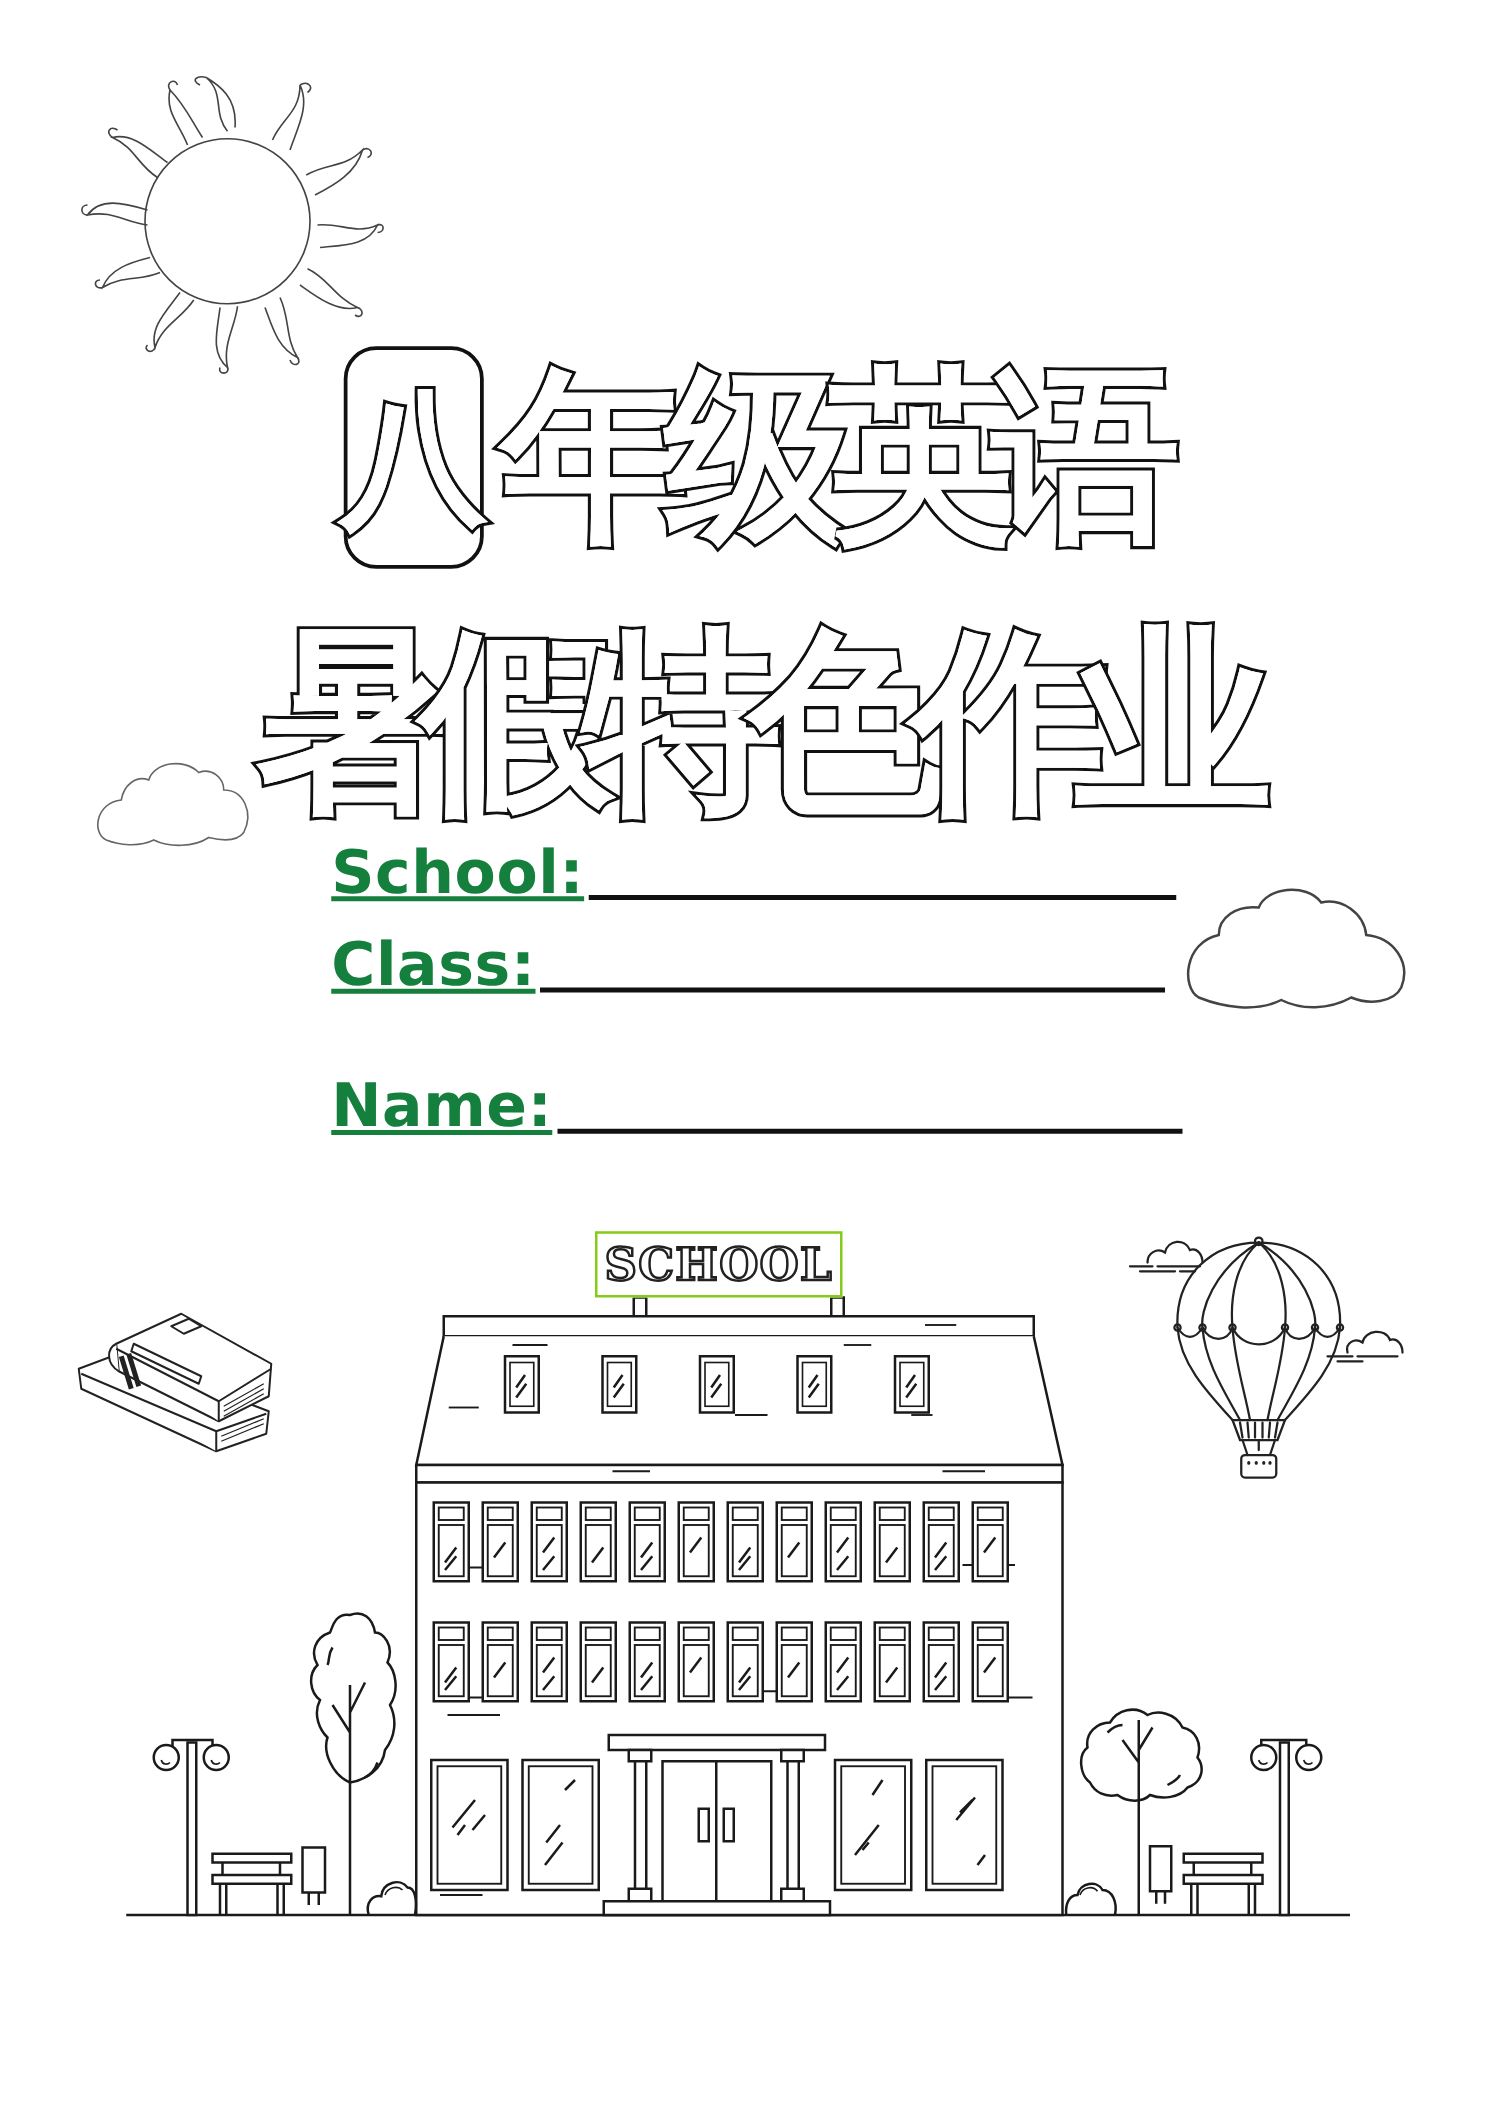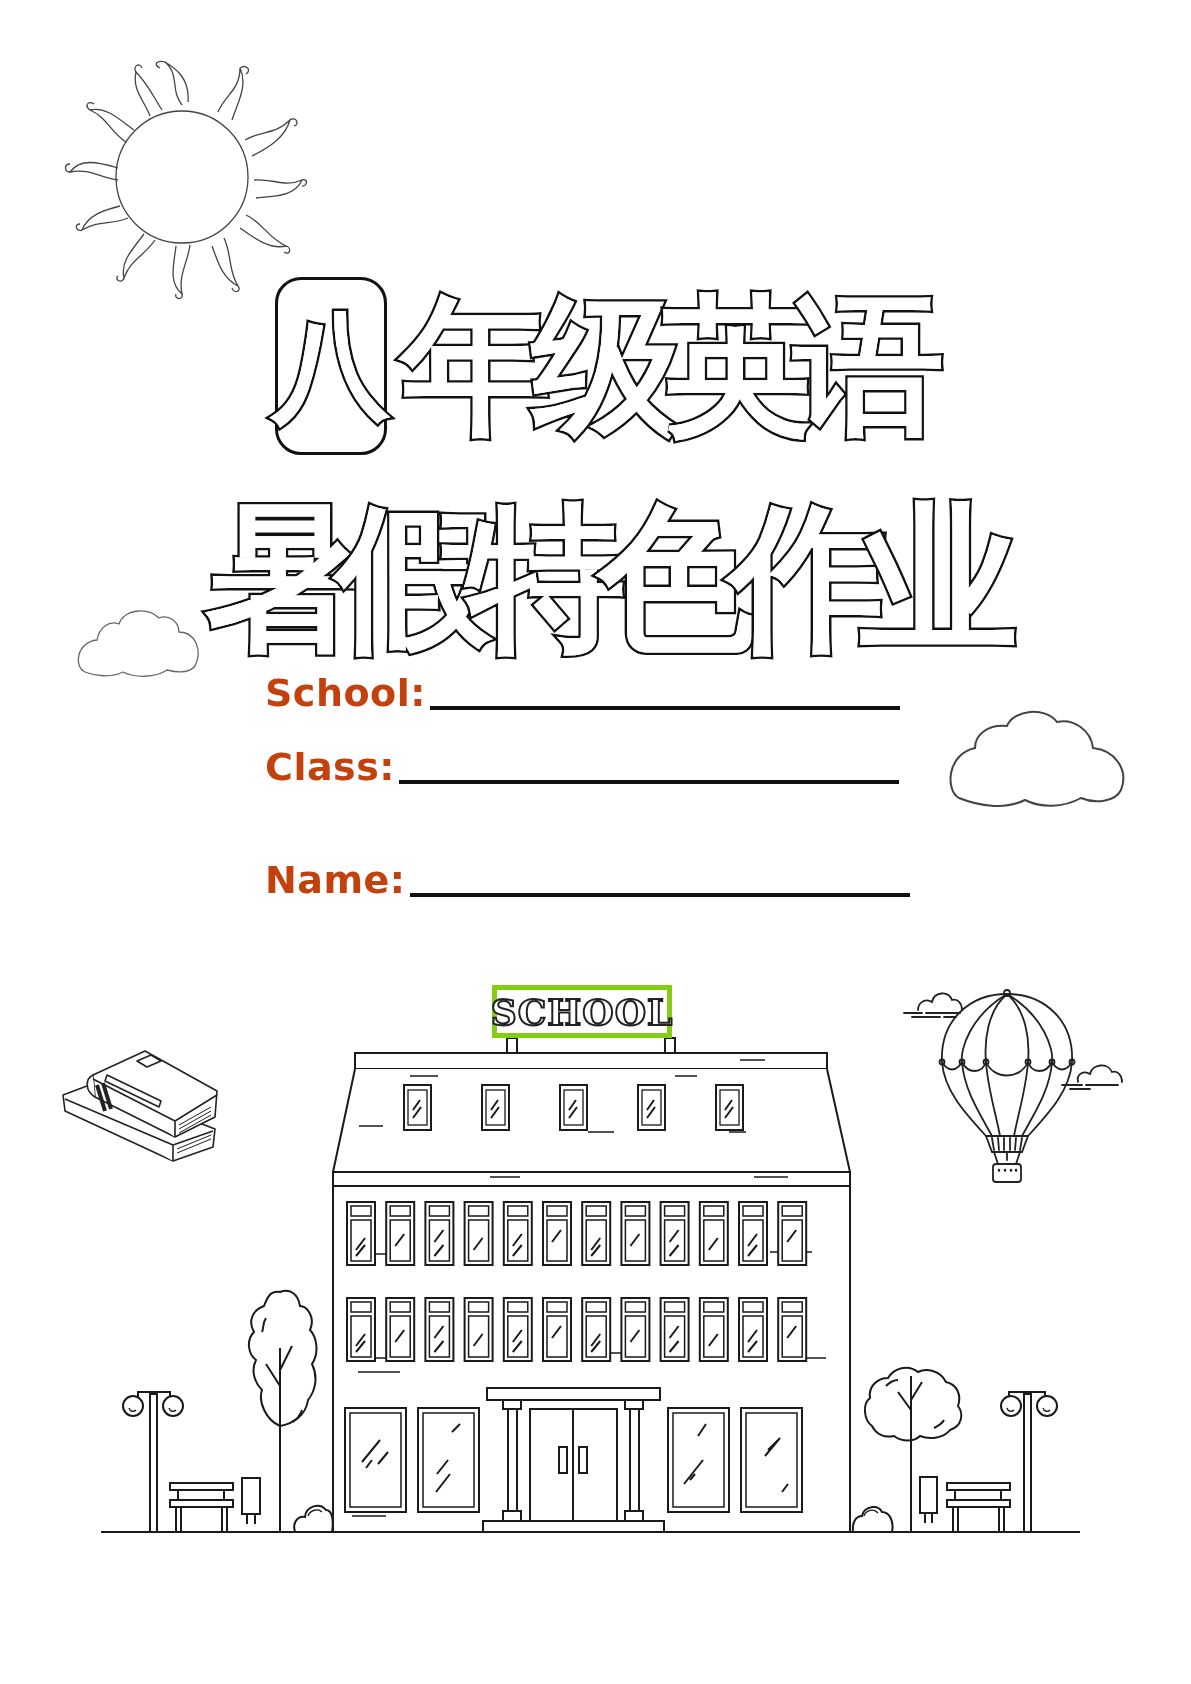--- a/index.html
+++ b/index.html
@@ -27,35 +27,35 @@
   .grade-box {
     width: 112px; height: 178px; border: 3px solid #111; border-radius: 26px;
     box-sizing: border-box; display: flex; align-items: center; justify-content: center;
     margin-right: 14px;
   }
   .grade-box .title-char { font-size: 118px; width: auto; }
 
   
   .form-row { position: absolute; left: 265px; display: flex; align-items: flex-end; }
   .form-label {
-    font-family: "DejaVu Sans", sans-serif; font-weight: bold; font-size: 38px;
-    color: #c2410c; line-height: 1; letter-spacing: 0.5px;
+    font-family: "DejaVu Sans", sans-serif; font-weight: bold; font-size: 48px;
+    color: #15803d; line-height: 1; letter-spacing: 0.5px; text-decoration: underline;
   }
   .form-line { border-bottom: 4px solid #111; height: 0; margin-left: 4px; margin-bottom: 2px; }
   .row-school { top: 674px; }
   .row-class  { top: 748px; }
   .row-name   { top: 861px; text-align: center; }
   .row-school .form-line { width: 470px; }
   .row-class  .form-line { width: 500px; }
   .row-name   .form-line { width: 500px; }
 
   
   .sign-text {
-    position: absolute; left: 492px; top: 985px; width: 180px; height: 53px;
-    box-sizing: border-box; border: 5px solid #84cc16; background: #fff;
+    position: absolute; left: 476px; top: 985px; width: 198px; height: 53px;
+    box-sizing: border-box; border: 2px solid #84cc16; background: #fff;
     display: flex; align-items: center; justify-content: center;
     font-family: "DejaVu Serif", serif; font-weight: bold; font-size: 36px;
     color: #fff; -webkit-text-stroke: 2px #222; letter-spacing: 1px;
   }
 </style>
 </head>
 <body>
 
 <svg width="300" height="260" style="left:40px;top:50px;">
   <g fill="none" stroke="#444" stroke-width="1.3">

